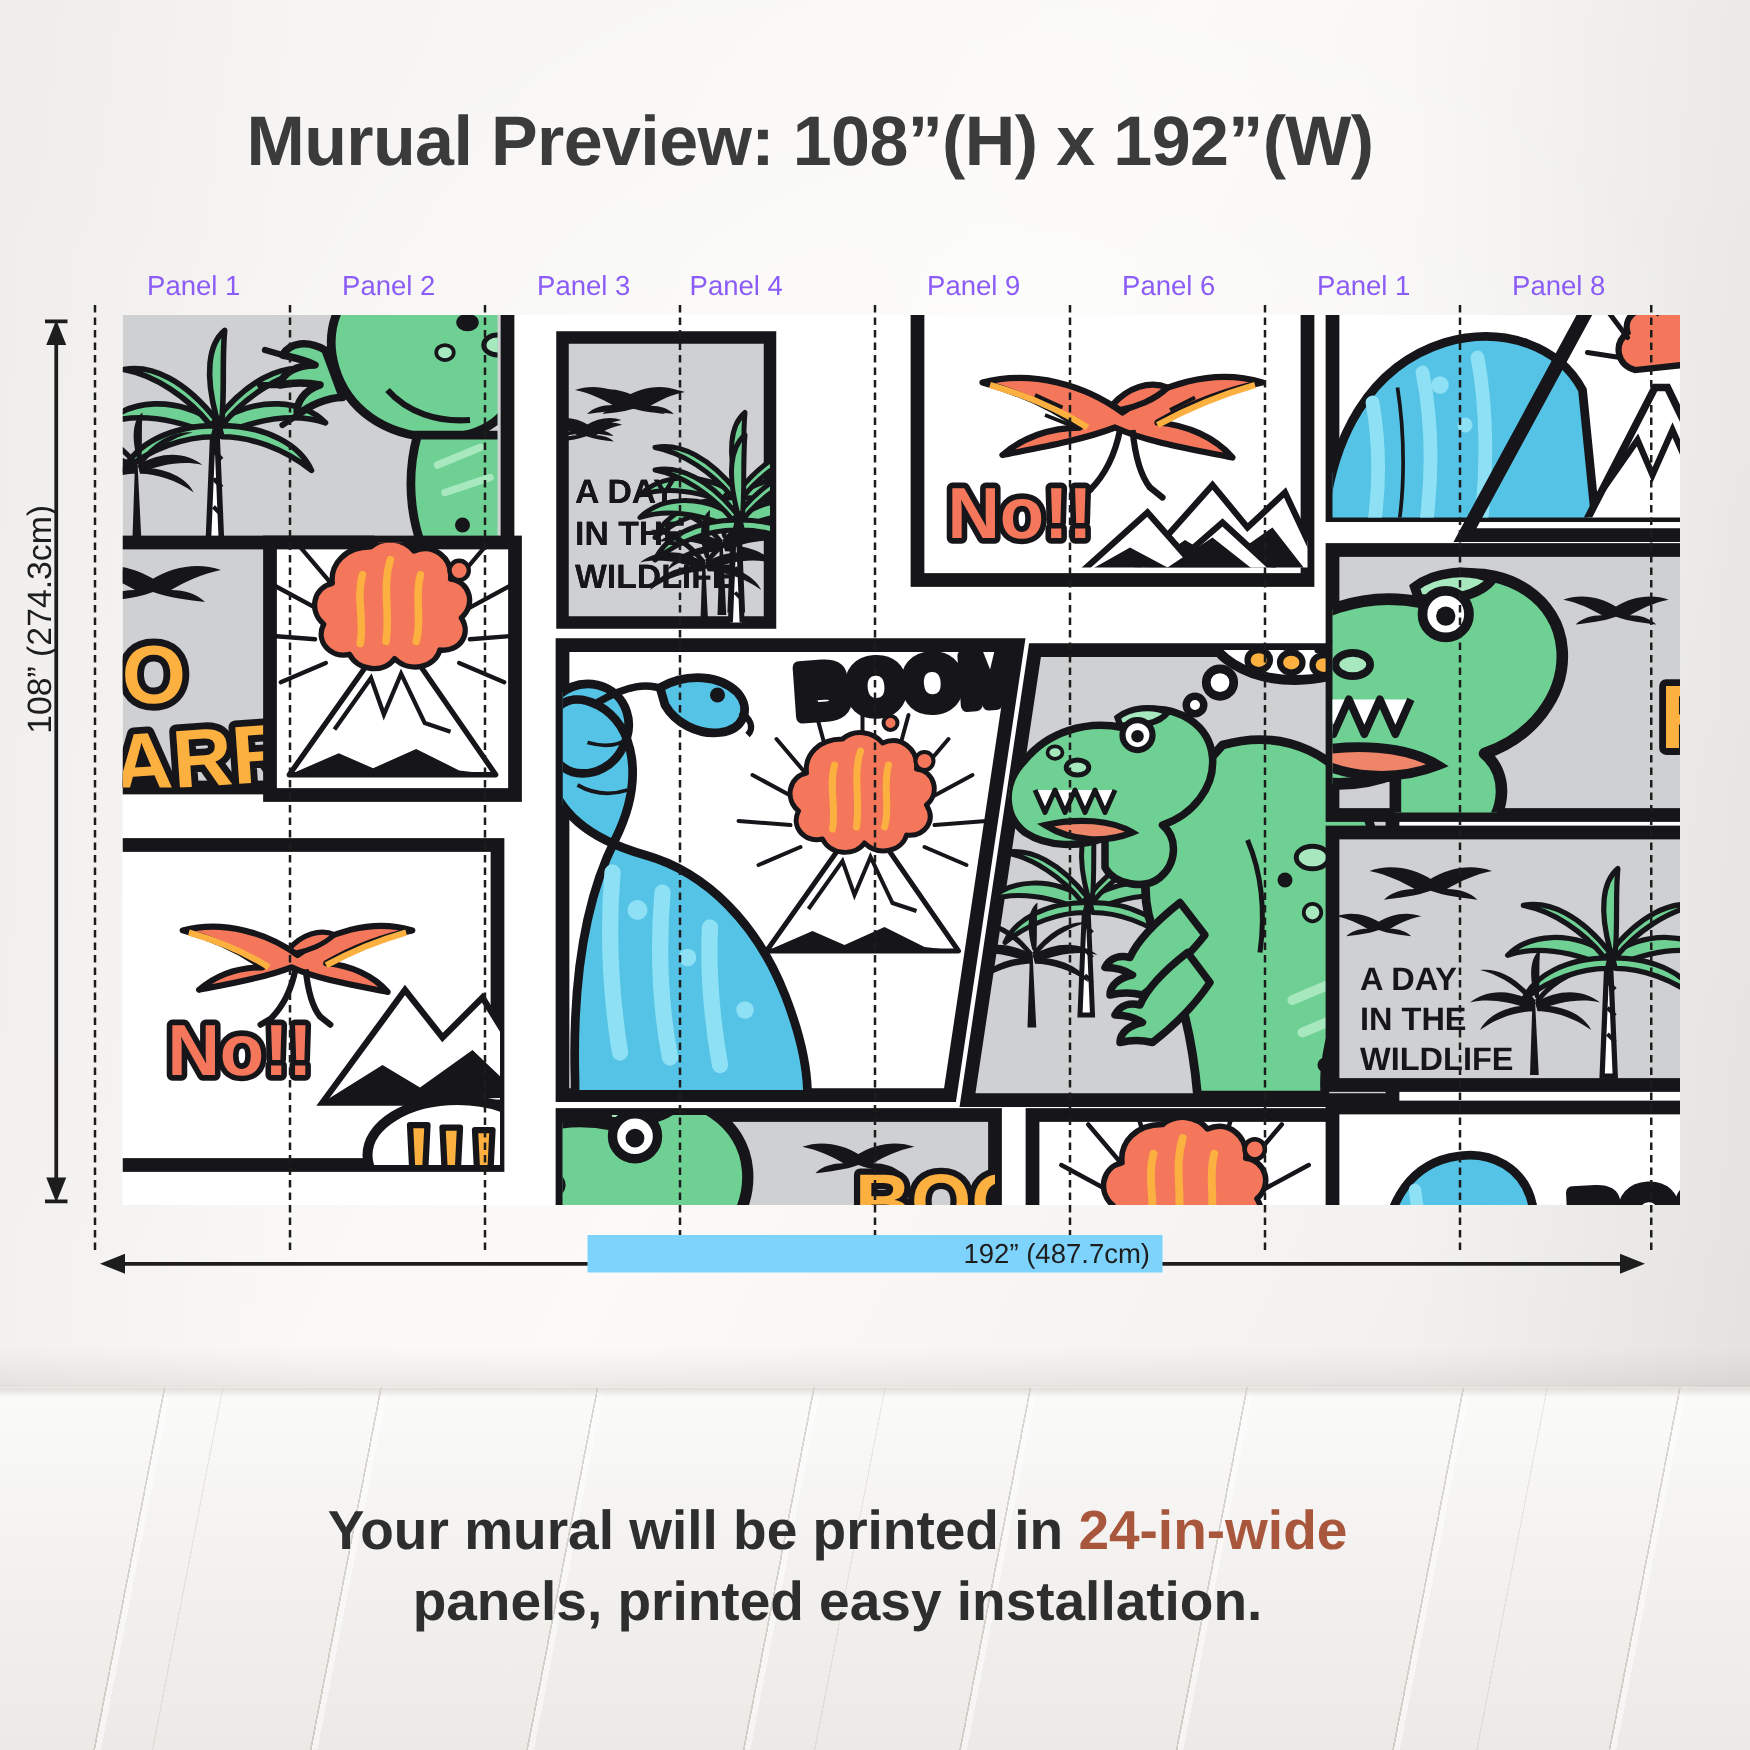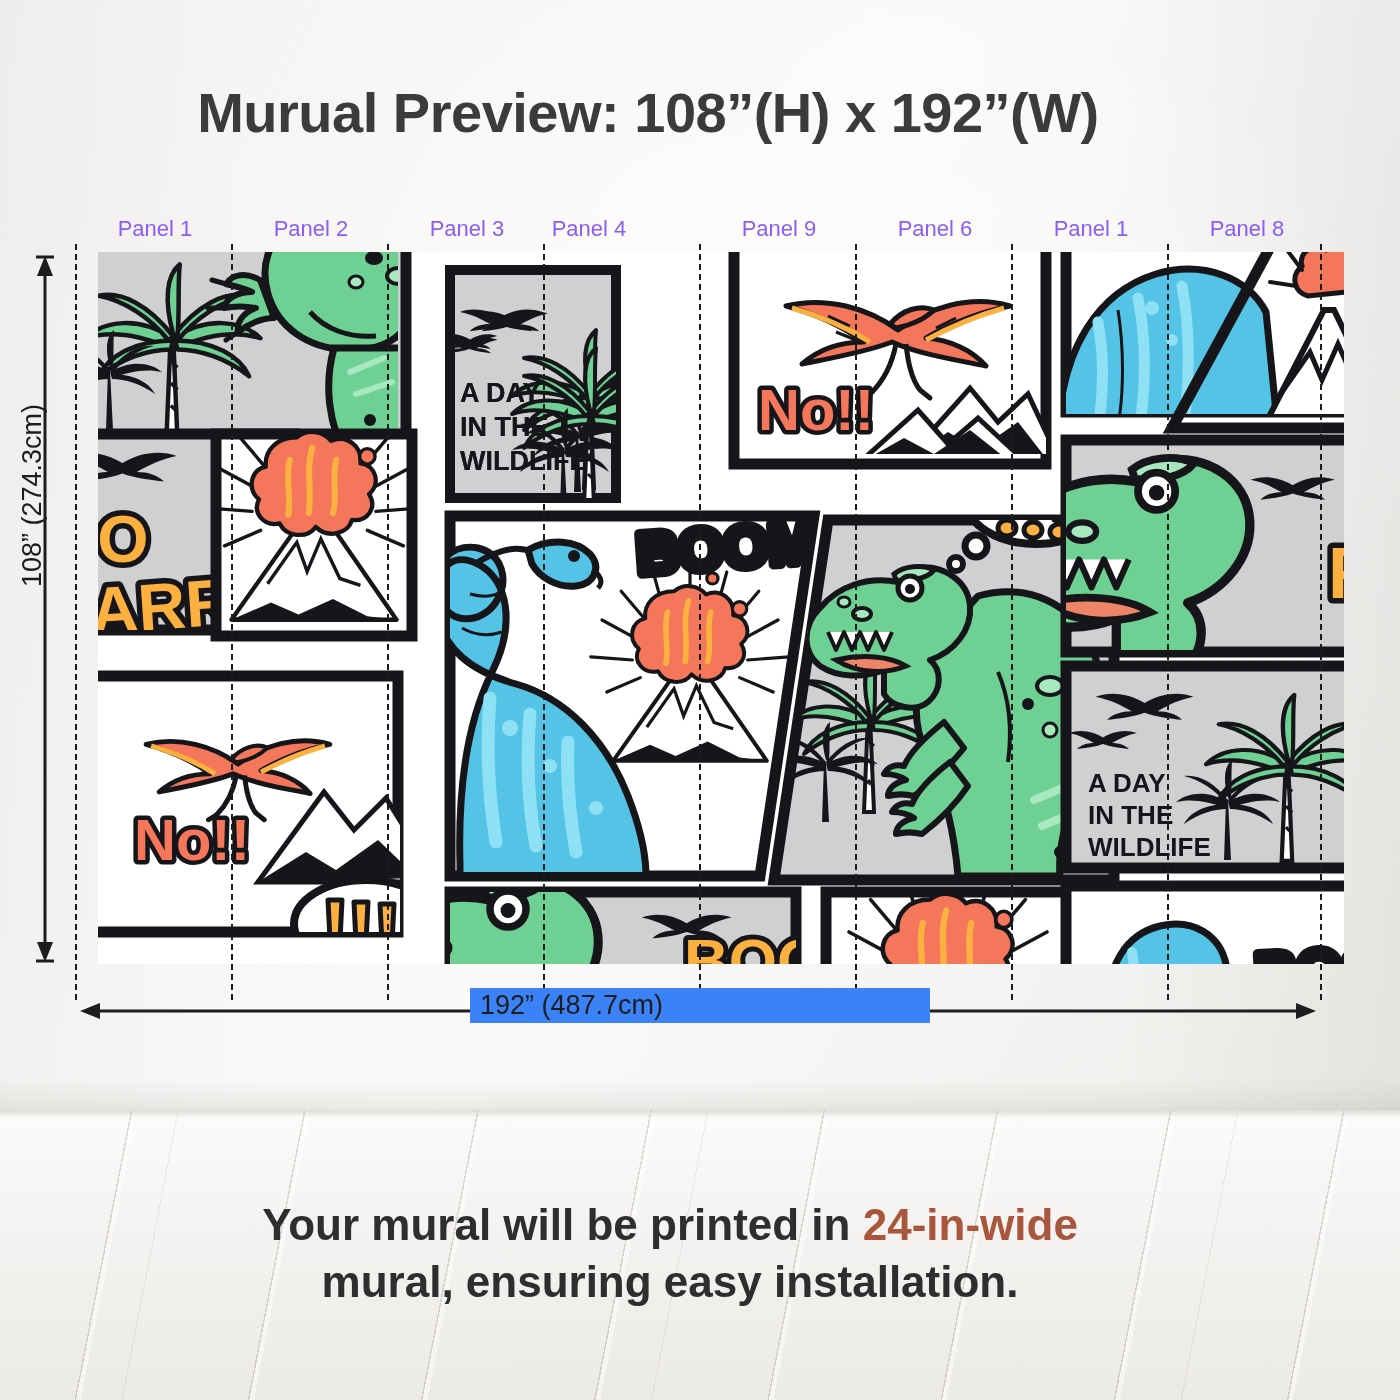--- a/index.html
+++ b/index.html
@@ -101,22 +101,22 @@
   
   #v-arrow { position: absolute; left: 34px; top: 250px; width: 22px; height: 718px; }
   #h-arrow { position: absolute; left: 74px; top: 1000px; width: 1248px; height: 22px; }
   #v-label {
     position: absolute; left: -98px; top: 480px; width: 260px;
     transform: rotate(-90deg); transform-origin: center center;
     text-align: center; font-size: 27px; color: #1d1d1d; white-space: nowrap;
   }
   #h-label {
     position: absolute; left: 470px; top: 988px; width: 460px;
-    text-align: left; font-size: 27px; color: #1d1d1d;
-    background: #3b82f6; padding: 2px 10px;
+    text-align: right; font-size: 22px; color: #1d1d1d;
+    background: #7dd3fc; padding: 2px 10px;
   }
 
   
   #caption {
     position: absolute; left: 0; top: 1196px; width: 1340px;
     text-align: center; font-size: 44px; font-weight: bold;
     color: #2e2e2e; line-height: 1.30;
   }
   #caption .hl { color: #a9573c; }
 </style>
@@ -588,14 +588,14 @@
 <div id="floor">
   <div id="floor-planks"></div>
   <div id="floor-planks2"></div>
   <div id="floor-top-edge"></div>
 </div>
 
 <div id="caption">
   <div>
     <span>Your mural will be printed in </span><span class="hl">24-in-wide</span>
   </div>
-  <div>mural, ensuring easy installation.</div>
+  <div>panels, printed easy installation.</div>
 </div>
 
 </body></html>

